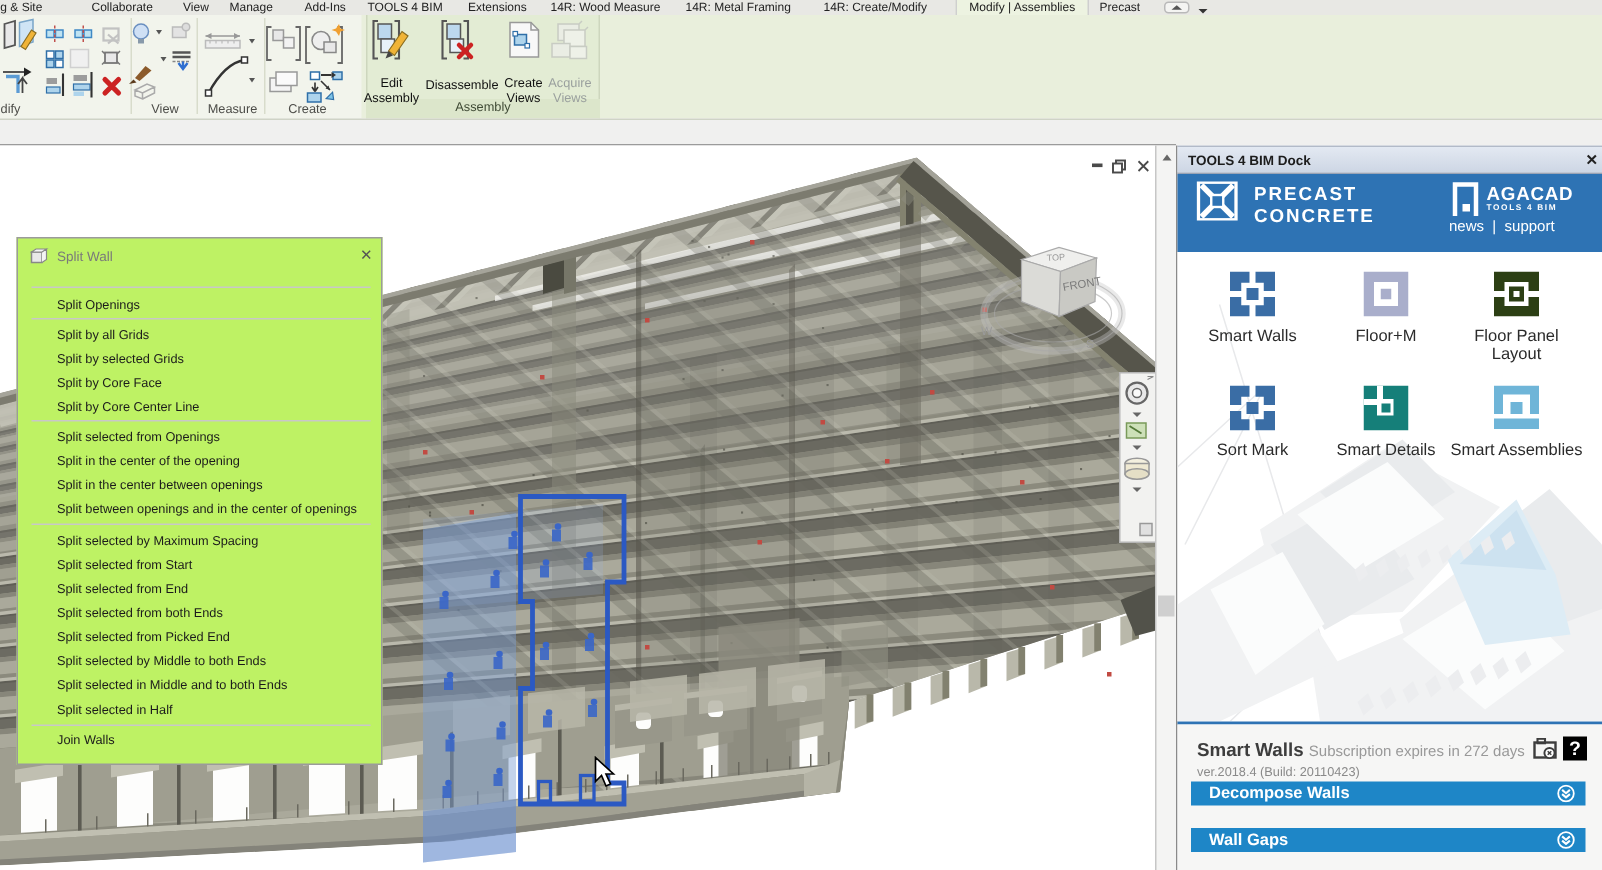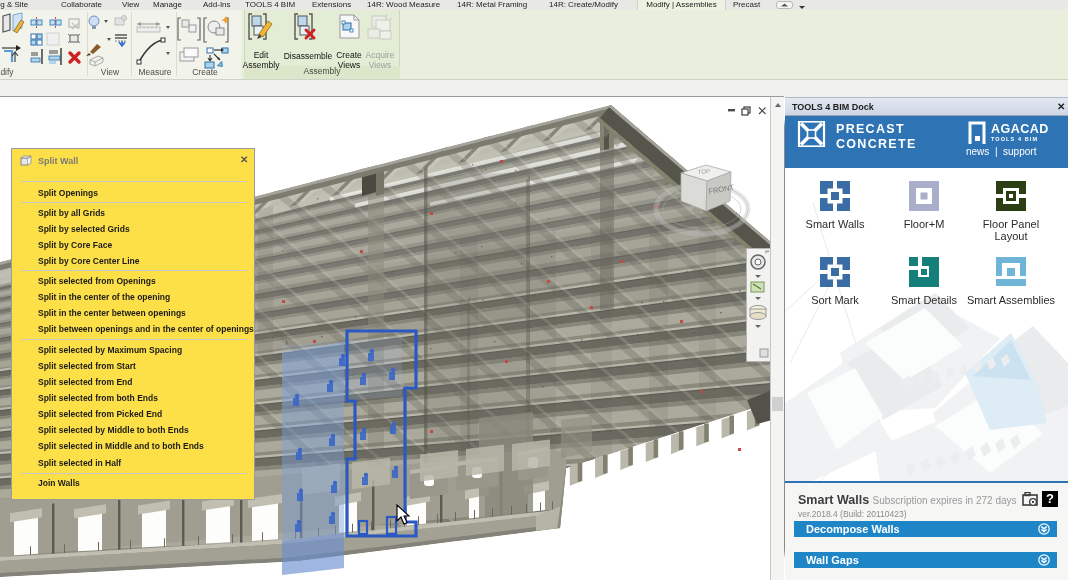--- a/index.html
+++ b/index.html
@@ -12,31 +12,31 @@
 #ribbon .lp{position:absolute;top:0;height:69px;background:#f2f4ec;}
 #ribbon .sep{position:absolute;top:2px;height:64px;width:1px;background:#d8dccb;}
 .plabel{position:absolute;top:57px;height:12px;font-size:8.5px;color:#4c4c48;text-align:center;}
 #belowrib{left:0;top:79px;width:1068px;height:18px;background:#f0f0ef;border-top:1px solid #cfd3c6;}
 #canvline{left:0;top:96px;width:784px;height:1px;background:#9b9b9b;}
 
 #canvas{left:0;top:97px;width:770px;height:483px;background:#fff;overflow:hidden;}
 
 #scroll{left:770px;top:97px;width:14px;height:483px;background:#f4f4f3;border-left:1px solid #c6c6c6;}
 
-#dock{left:784px;top:97px;width:284px;height:483px;background:#fff;border-left:1px solid #8a8a8a;border-radius:30px;}
+#dock{left:784px;top:97px;width:284px;height:483px;background:#fff;border-left:1px solid #8a8a8a;}
 #docktitle{left:0;top:0;width:283px;height:19px;background:linear-gradient(#e3e9f2,#cdd6e4);border-top:1px solid #b2bac8;border-bottom:1px solid #9aa4b5;font-size:9px;font-weight:bold;color:#1c1c1c;line-height:18px;padding-left:7px;}
 #dockhead{left:0;top:19px;width:283px;height:52px;background:#2e73b4;}
 #dockicons{left:0;top:71px;width:283px;height:313px;background:#fff;overflow:hidden;}
 .dicon{position:absolute;width:30px;height:30px;}
 .dlabel{position:absolute;font-size:11px;color:#2b2b2b;text-align:center;white-space:nowrap;}
 #docksep{left:0;top:384px;width:283px;height:2px;background:#2e73b4;}
 #dockbottom{left:0;top:386px;width:283px;height:97px;background:#f6f6f5;}
 .bluebar{position:absolute;left:9px;width:263px;height:16px;background:#1e86c7;color:#fff;font-weight:bold;font-size:11px;line-height:16px;padding-left:12px;}
 
-#menu{left:11px;top:148px;width:244px;height:352px;background:#fde047;border:1px solid #9b9b9b;font-size:8.5px;color:#1b1b1b;font-weight:bold;}
+#menu{left:11px;top:158px;width:244px;height:352px;background:#bef264;border:1px solid #9b9b9b;font-size:8.5px;color:#1b1b1b;}
 #menu .mi{position:absolute;left:26px;white-space:nowrap;}
 #menu .ms{position:absolute;left:9px;width:226px;height:1px;background:#c8c8c8;}
 </style></head><body>
 <div id="page">
 <div id="tabrow" class="abs">
       <span style="left:-14px">ssing &amp; Site</span>
       <span style="left:61px">Collaborate</span>
       <span style="left:122px">View</span>
       <span style="left:153px">Manage</span>
       <span style="left:203px">Add-Ins</span>

